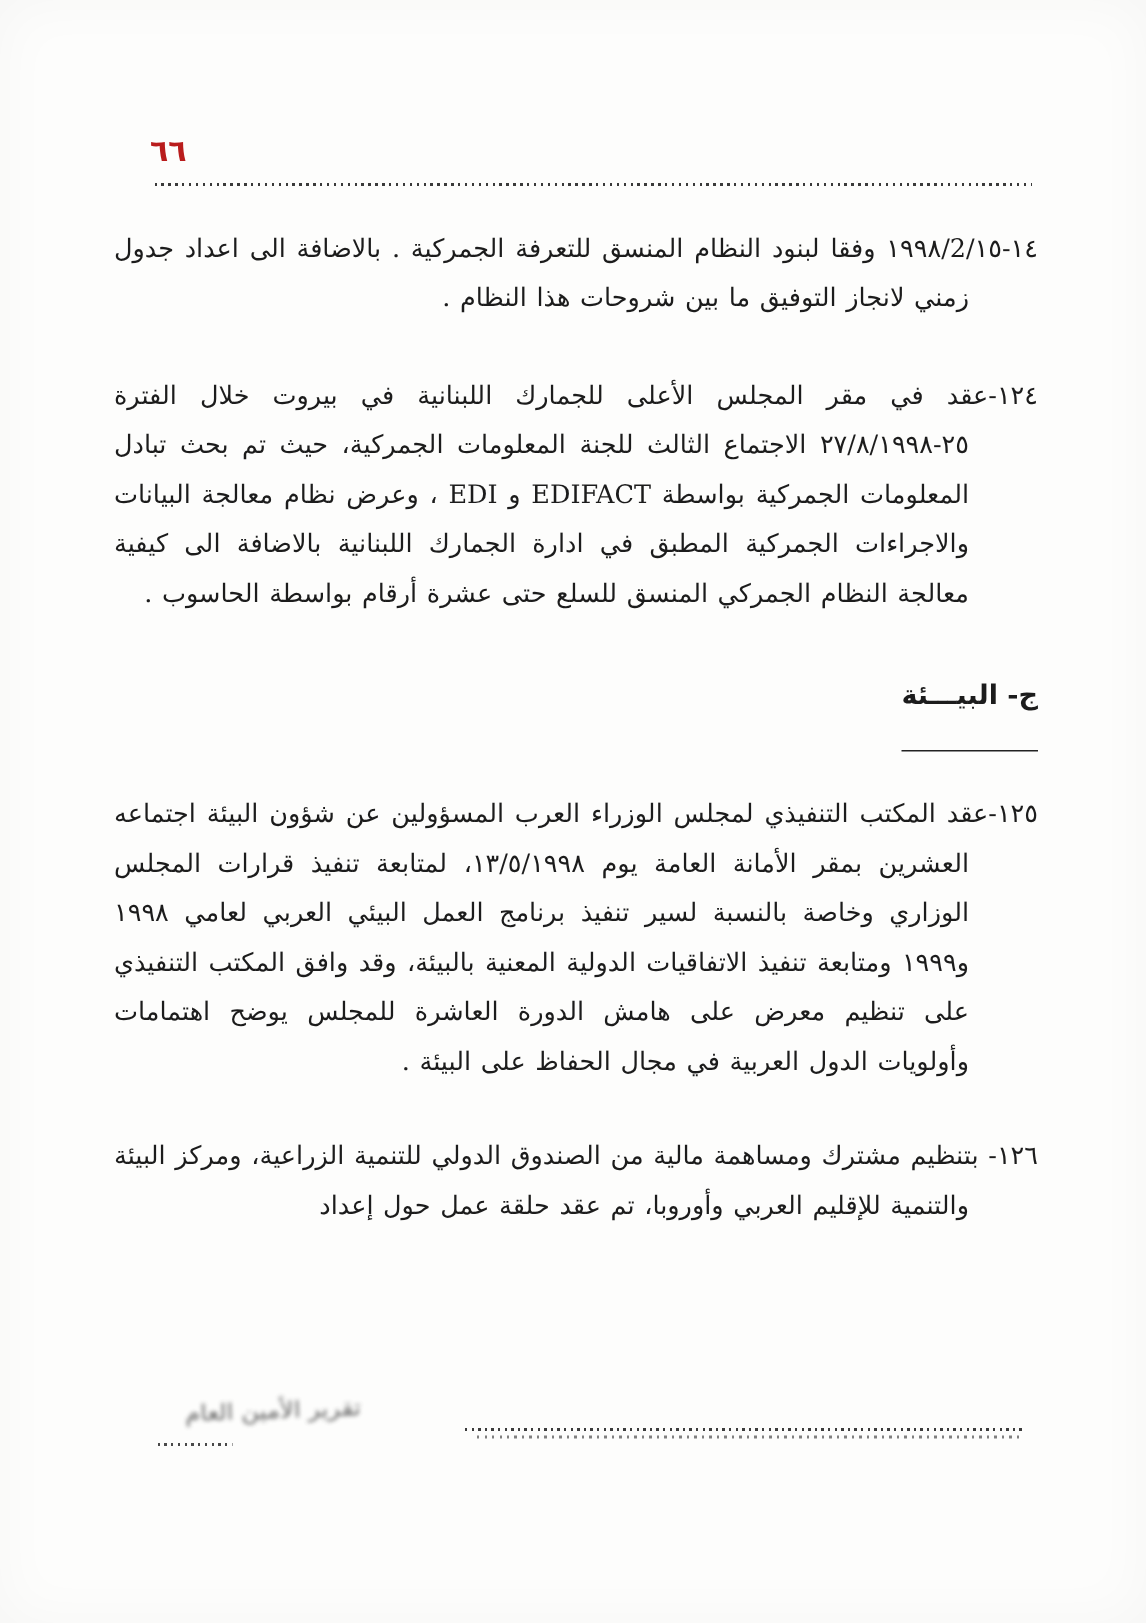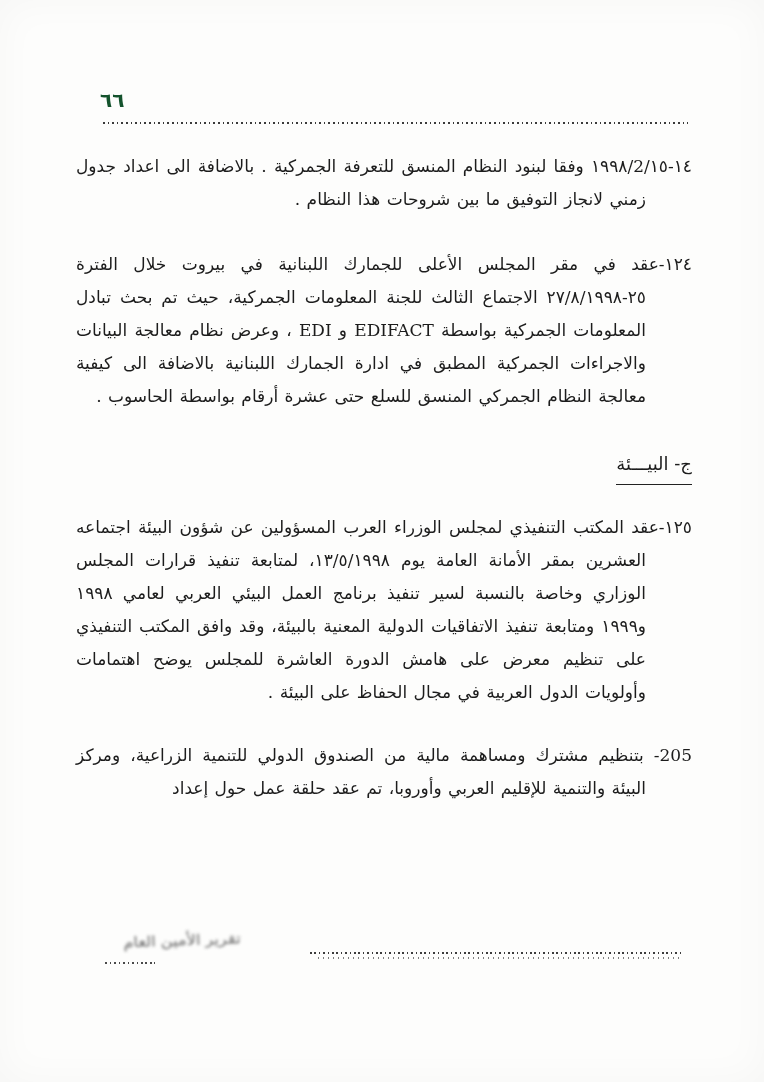--- a/index.html
+++ b/index.html
@@ -22,21 +22,21 @@
     position: absolute;
     top: 88px;
     left: 0;
     right: 0;
   }
   .page-number {
     margin-left: 100px;
     font-size: 20px;
     font-weight: bold;
     letter-spacing: 2px;
-    color: #14532d;
+    color: #b91c1c;
   }
   .header-rule {
     margin: 10px 76px 0 103px;
     height: 2px;
     background-image: repeating-linear-gradient(90deg, #3a3a3a 0 1.6px, transparent 1.6px 4.6px);
   }
   
   .content {
     position: absolute;
     top: 150px;
@@ -53,23 +53,23 @@
     text-indent: -46px;
     word-spacing: 1px;
   }
   .para.first {
     margin-bottom: 32px;
   }
   .section-heading {
     display: inline-block;
     margin: 4px 0 26px 0;
     font-size: 18px;
-    font-weight: normal;
+    font-weight: bold;
     border-bottom: 1.5px solid #222;
-    padding-bottom: 4px;
+    padding-bottom: 20px;
     text-align: center;
   }
   .heading-row { text-align: right; }
   
   .footer {
     position: absolute;
     top: 930px;
     left: 0;
     right: 0;
     height: 50px;
@@ -128,21 +128,21 @@
     <p class="para first">١٤-١٥/2/١٩٩٨ وفقا لبنود النظام المنسق للتعرفة الجمركية . بالاضافة الى اعداد جدول زمني لانجاز التوفيق ما بين شروحات هذا النظام .</p>
 
     <p class="para">١٢٤-عقد في مقر المجلس الأعلى للجمارك اللبنانية في بيروت خلال الفترة ٢٥-٢٧/٨/١٩٩٨ الاجتماع الثالث للجنة المعلومات الجمركية، حيث تم بحث تبادل المعلومات الجمركية بواسطة EDIFACT و EDI ، وعرض نظام معالجة البيانات والاجراءات الجمركية المطبق في ادارة الجمارك اللبنانية بالاضافة الى كيفية معالجة النظام الجمركي المنسق للسلع حتى عشرة أرقام بواسطة الحاسوب .</p>
 
     <div class="heading-row">
       <span class="section-heading">ج- البيـــئة</span>
     </div>
 
     <p class="para">١٢٥-عقد المكتب التنفيذي لمجلس الوزراء العرب المسؤولين عن شؤون البيئة اجتماعه العشرين بمقر الأمانة العامة يوم ١٣/٥/١٩٩٨، لمتابعة تنفيذ قرارات المجلس الوزاري وخاصة بالنسبة لسير تنفيذ برنامج العمل البيئي العربي لعامي ١٩٩٨ و١٩٩٩ ومتابعة تنفيذ الاتفاقيات الدولية المعنية بالبيئة، وقد وافق المكتب التنفيذي على تنظيم معرض على هامش الدورة العاشرة للمجلس يوضح اهتمامات وأولويات الدول العربية في مجال الحفاظ على البيئة .</p>
 
-    <p class="para">205- بتنظيم مشترك ومساهمة مالية من الصندوق الدولي للتنمية الزراعية، ومركز البيئة والتنمية للإقليم العربي وأوروبا، تم عقد حلقة عمل حول إعداد</p>
+    <p class="para">١٢٦- بتنظيم مشترك ومساهمة مالية من الصندوق الدولي للتنمية الزراعية، ومركز البيئة والتنمية للإقليم العربي وأوروبا، تم عقد حلقة عمل حول إعداد</p>
 
   </div>
 
   <div class="footer">
     <div class="stamp">تقرير الأمين العام</div>
     <div class="footer-rule-long"></div>
     <div class="footer-rule-long2"></div>
     <div class="footer-rule-short"></div>
   </div>
 

